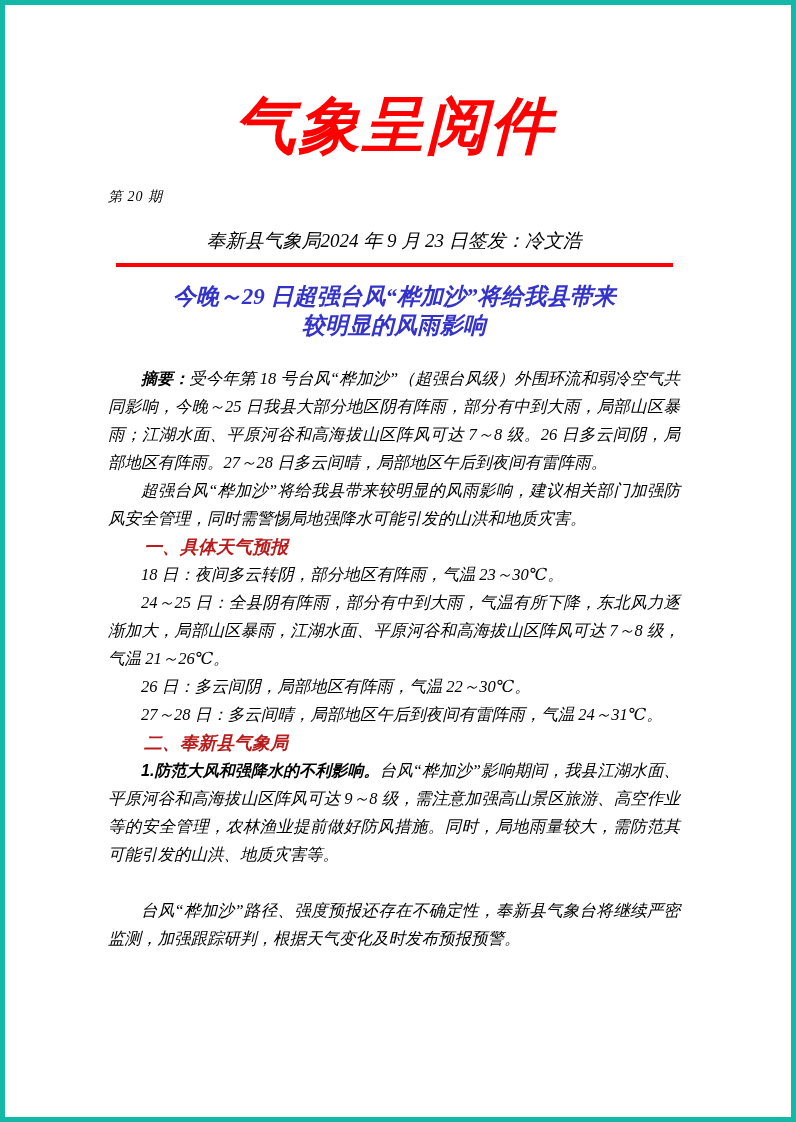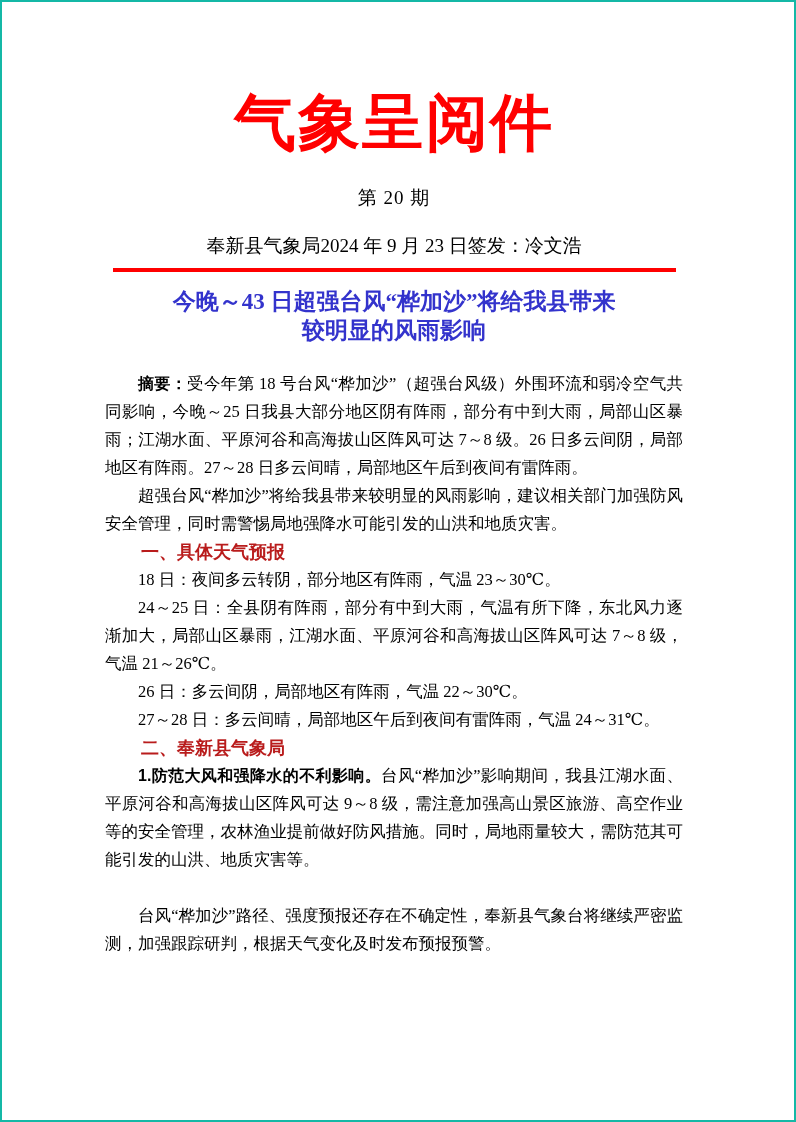--- a/index.html
+++ b/index.html
@@ -1,42 +1,42 @@
 <!DOCTYPE html>
 <html><head>
 <meta charset="utf-8">
 <style>
   * { margin: 0; padding: 0; box-sizing: border-box; }
   html, body { background: #ffffff; }
   .page {
     width: 796px;
     height: 1122px;
     background: #ffffff;
-    border: 2px solid #14b8a6;
+    border: 5px solid #14b8a6;
     position: relative;
     overflow: hidden;
     font-family: "Liberation Serif", "DejaVu Serif", serif;
     color: #000000;
+    font-style: italic;
   }
   .content {
     padding: 0 111px 0 103px;
   }
   .doc-title {
     margin-top: 86px;
     text-align: center;
     font-size: 62px;
     line-height: 1.15;
     font-weight: bold;
     color: #ff0000;
     letter-spacing: 2px;
   }
   .issue-number {
     margin-top: 26px;
-    text-align: center;
-    font-size: 19px;
+    font-size: 14px;
     letter-spacing: 1px;
   }
   .info-row {
     margin-top: 22px;
     display: flex;
     justify-content: center;
     align-items: baseline;
     font-size: 19px;
   }
   .red-divider {
@@ -88,21 +88,21 @@
 
     <div class="info-row">
       <span>奉新县气象局</span>
       <span>2024 年 9 月 23 日</span>
       <span>签发：冷文浩</span>
     </div>
 
     <div class="red-divider"></div>
 
     <div class="headline">
-      <div>今晚～43 日超强台风“桦加沙”将给我县带来</div>
+      <div>今晚～29 日超强台风“桦加沙”将给我县带来</div>
       <div>较明显的风雨影响</div>
     </div>
 
     <div class="body-text">
 
       <p class="para"><b>摘要：</b><span>受今年第 18 号台风“桦加沙”（超强台风级）外围环流和弱冷空气共同影响，今晚～25 日我县大部分地区阴有阵雨，部分有中到大雨，局部山区暴雨；江湖水面、平原河谷和高海拔山区阵风可达 7～8 级。26 日多云间阴，局部地区有阵雨。27～28 日多云间晴，局部地区午后到夜间有雷阵雨。</span></p>
 
       <p class="para">超强台风“桦加沙”将给我县带来较明显的风雨影响，建议相关部门加强防风安全管理，同时需警惕局地强降水可能引发的山洪和地质灾害。</p>
 
       <div class="section-heading">一、具体天气预报</div>

